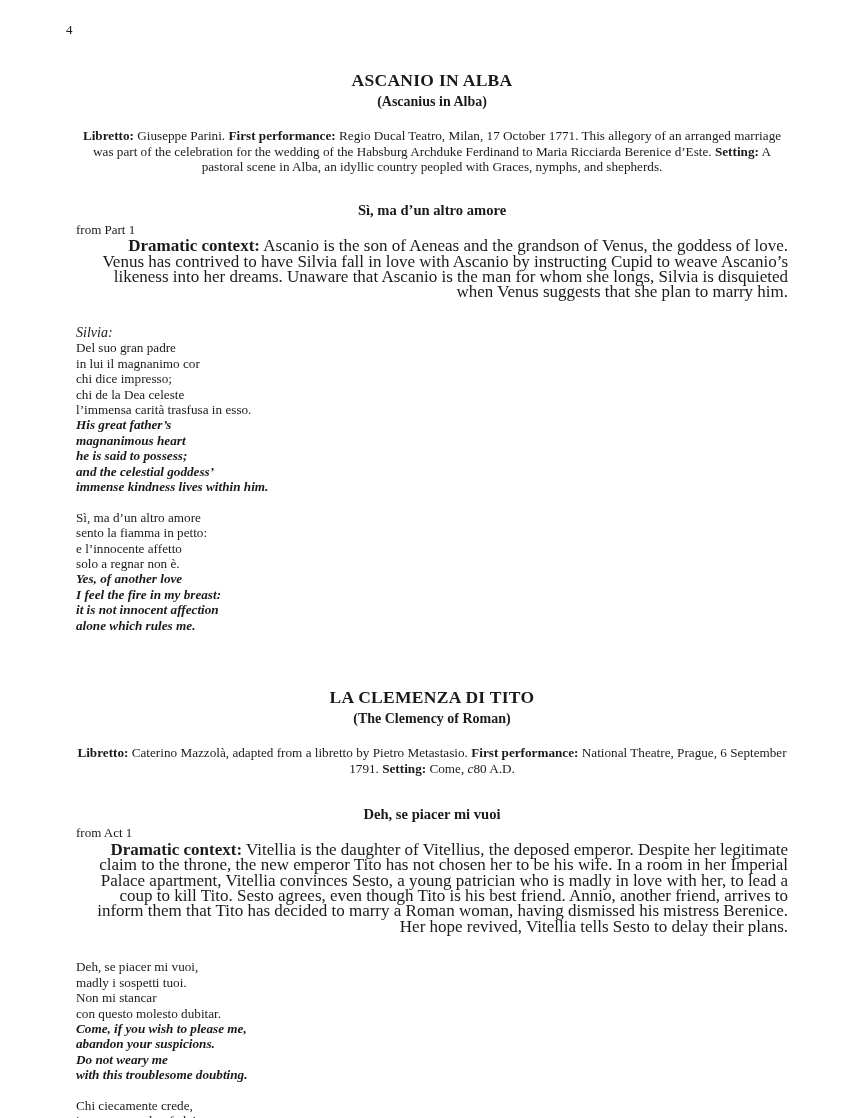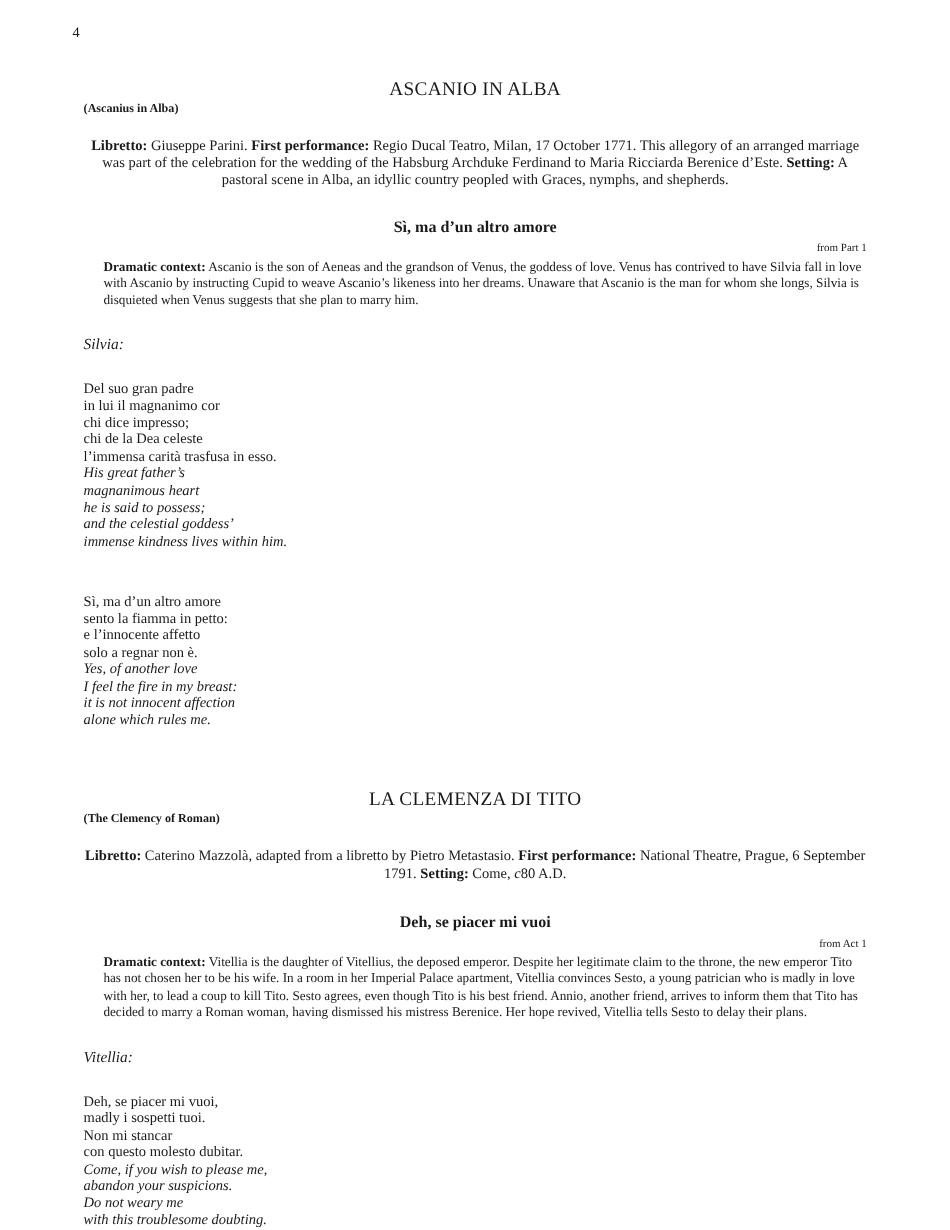--- a/index.html
+++ b/index.html
@@ -27,29 +27,30 @@
   .body-block {
     position: absolute;
     left: 76px;
     top: 70px;
     width: 712px;
   }
 
   
   .opera-title {
     text-align: center;
-    font-weight: normal;
+    font-weight: bold;
     font-size: 17.5px;
     letter-spacing: 0.3px;
     line-height: 1.18;
     margin: 0;
   }
   .opera-subtitle {
-    font-weight: bold;
-    font-size: 11px;
+    text-align: center;
+    font-weight: bold;
+    font-size: 14px;
     line-height: 1.25;
     margin: 2px 0 0 0;
   }
 
   
   .credits {
     font-size: 13.2px;
     line-height: 15.4px;
     text-align: center;
     margin: 18px 0 0 0;
@@ -59,55 +60,55 @@
 
   
   .aria-title {
     text-align: center;
     font-weight: bold;
     font-size: 14.6px;
     line-height: 1.2;
     margin: 0;
   }
   .aria-from {
+    text-align: left;
+    font-size: 13px;
+    line-height: 15.4px;
+    margin: 2px 0 0 0;
+  }
+  .context {
+    font-size: 17px;
+    line-height: 15.4px;
     text-align: right;
-    font-size: 10px;
-    line-height: 15.4px;
-    margin: 2px 0 0 0;
-  }
-  .context {
-    font-size: 12px;
-    line-height: 15.4px;
-    text-align: left;
     margin: 1px 0 0 18px;
   }
   .context b { font-weight: bold; }
 
   
   .speaker {
     font-style: italic;
     font-size: 14px;
     line-height: 15.4px;
   }
   .stanza {
     position: relative;
     font-size: 13.2px;
     line-height: 15.4px;
   }
   .stanza .col-it {
     display: inline-block;
     width: 370px;
     vertical-align: top;
-    margin-top: 24px;
   }
   .stanza .col-en {
     display: inline-block;
     width: 340px;
     vertical-align: top;
     font-style: italic;
+    font-weight: bold;
   }
   .stanza .ln { display: block; white-space: pre; }
 
   .gap-sec-1 { height: 28px; }
   .gap-sec-2 { height: 30px; }
   .gap-stanza { height: 15.4px; }
   .gap-before-speaker { height: 25px; }
   .gap-big { height: 54px; }
 </style>
 </head>
@@ -176,21 +177,20 @@
 
       <div class="gap-sec-2"></div>
 
       <div>
         <div class="aria-title">Deh, se piacer mi vuoi</div>
         <div class="aria-from">from Act 1</div>
         <p class="context"><b>Dramatic context:</b><span> Vitellia is the daughter of Vitellius, the deposed emperor. Despite her legitimate claim to the throne, the new emperor Tito has not chosen her to be his wife. In a room in her Imperial Palace apartment, Vitellia convinces Sesto, a young patrician who is madly in love with her, to lead a coup to kill Tito. Sesto agrees, even though Tito is his best friend. Annio, another friend, arrives to inform them that Tito has decided to marry a Roman woman, having dismissed his mistress Berenice. Her hope revived, Vitellia tells Sesto to delay their plans.</span></p>
 
         <div class="gap-before-speaker"></div>
 
-        <div class="speaker">Vitellia:</div>
 
         <div class="stanza">
           <span class="col-it ln">Deh, se piacer mi vuoi,
 madly i sospetti tuoi.
 Non mi stancar
 con questo molesto dubitar.</span>
             <span class="col-en ln">Come, if you wish to please me,
 abandon your suspicions.
 Do not weary me
 with this troublesome doubting.</span>

